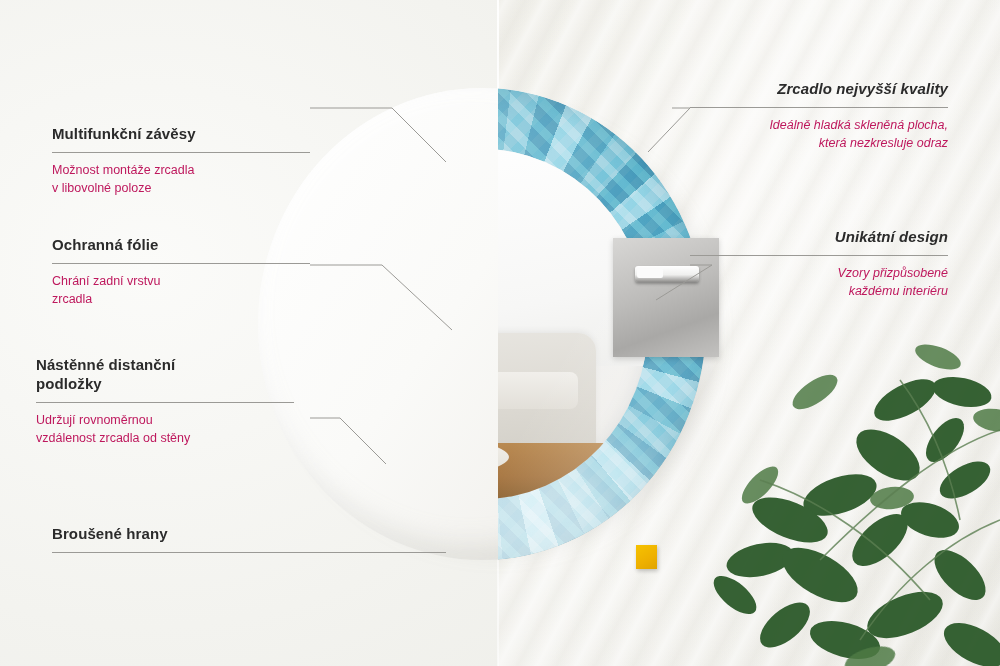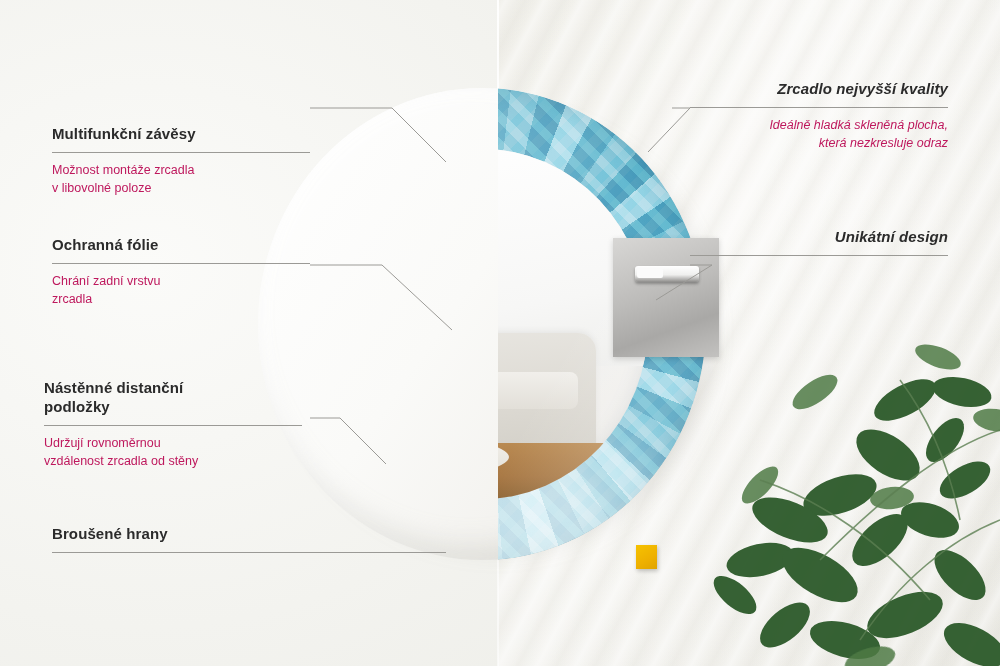--- a/index.html
+++ b/index.html
@@ -299,35 +299,36 @@
     <div class="rule"></div>
     <div class="desc">Možnost montáže zrcadla<br>v libovolné poloze</div>
   </div>
 
   <div class="callout" style="left:52px; top:228px; width:258px;margin-top:8px;">
     <div class="title">Ochranná fólie</div>
     <div class="rule"></div>
     <div class="desc">Chrání zadní vrstvu<br>zrcadla</div>
   </div>
 
-  <div class="callout" style="left:44px; top:356px; width:258px;margin-top:23px;">
+  <div class="callout" style="left:36px; top:356px; width:258px;">
     <div class="title">Nástěnné distanční<br>podložky</div>
     <div class="rule"></div>
     <div class="desc">Udržují rovnoměrnou<br>vzdálenost zrcadla od stěny</div>
   </div>
 
   <div class="callout" style="left:52px; top:525px; width:394px;">
     <div class="title">Broušené hrany</div>
     <div class="rule"></div>
   </div>
 
   <div class="callout right" style="left:690px; top:80px; width:258px;">
     <div class="title">Zrcadlo nejvyšší kvality</div>
     <div class="rule"></div>
     <div class="desc">Ideálně hladká skleněná plocha,<br>která nezkresluje odraz</div>
   </div>
 
   <div class="callout right" style="left:690px; top:228px; width:258px;">
     <div class="title">Unikátní design</div>
     <div class="rule"></div>
+    <div class="desc">Vzory přizpůsobené<br>každému interiéru</div>
   </div>
 
 </div>
 
 </body></html>

